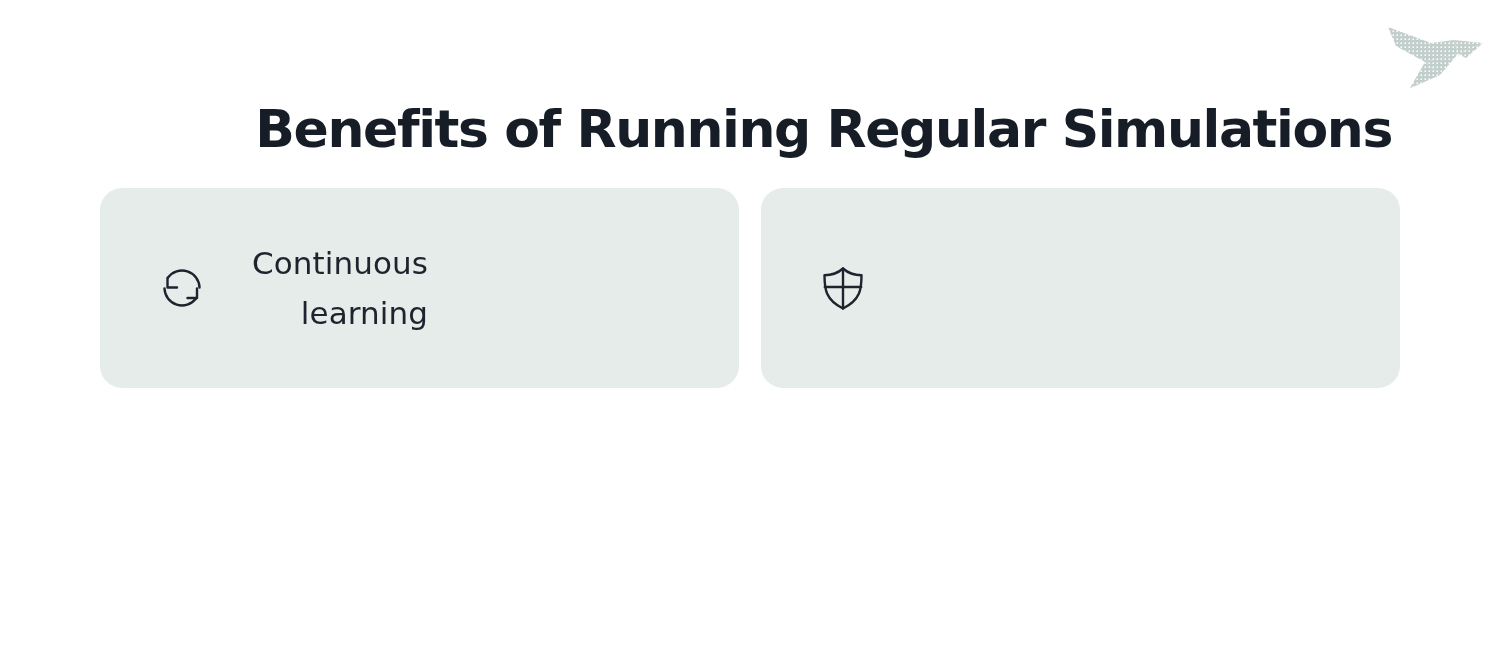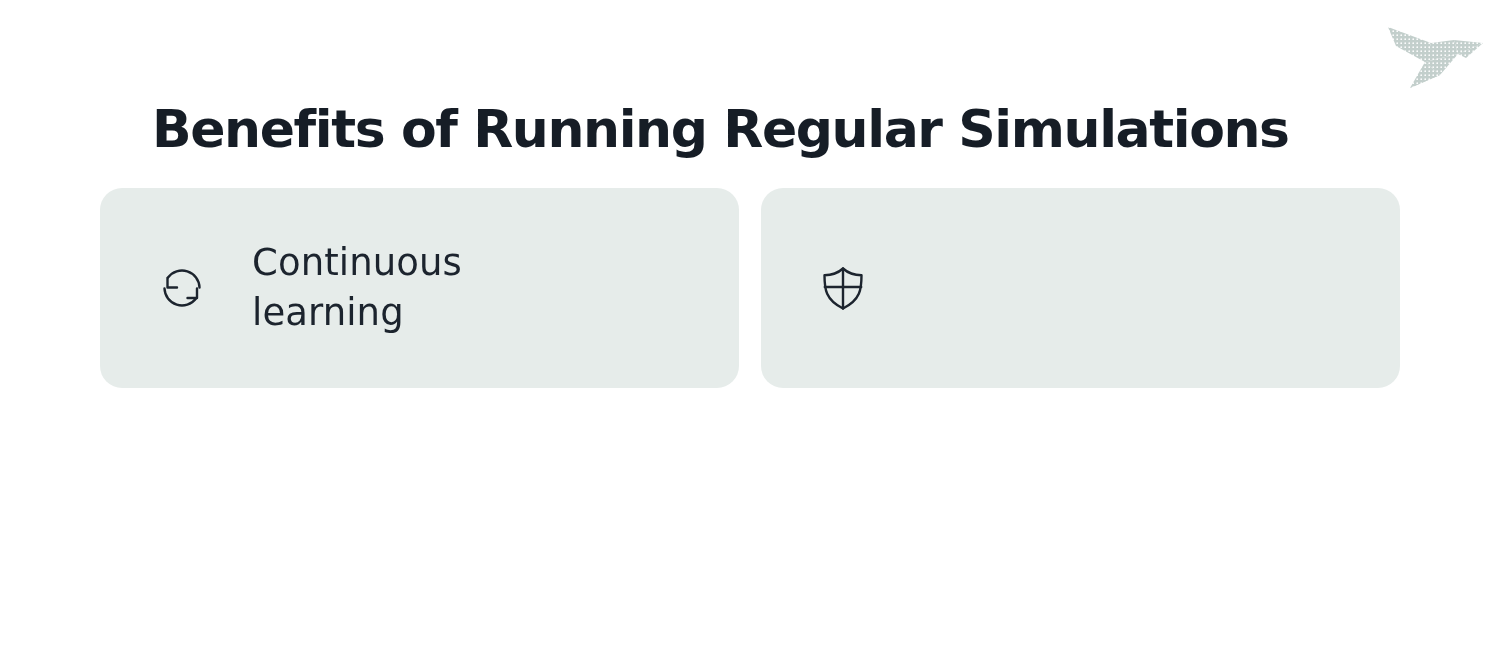--- a/index.html
+++ b/index.html
@@ -13,20 +13,21 @@
     font-family: "DejaVu Sans", "Liberation Sans", sans-serif;
     overflow: hidden;
     position: relative;
   }
 
   #page {
     position: relative;
     width: 1500px;
     height: 668px;
     background: #ffffff;
+    text-align: right;
   }
 
   
   #brand-logo {
     position: absolute;
     top: 18px;
     left: 1384px;
     width: 102px;
     height: 72px;
   }
@@ -77,21 +78,21 @@
     display: flex;
     align-items: center;
     justify-content: center;
     color: #1c242e;
   }
   .card-icon svg { display: block; }
 
   .card-label {
     font-family: "DejaVu Sans", "Liberation Sans", sans-serif;
     font-weight: 400;
-    font-size: 37px;
+    font-size: 31px;
     line-height: 50px;
     color: #1c242e;
     letter-spacing: 0.1px;
     white-space: pre-line;
   }
 
   
   .card-2 .card-icon { margin-right: 40px; }
   .card-4 .card-icon { margin-right: 36px; }
 </style>

